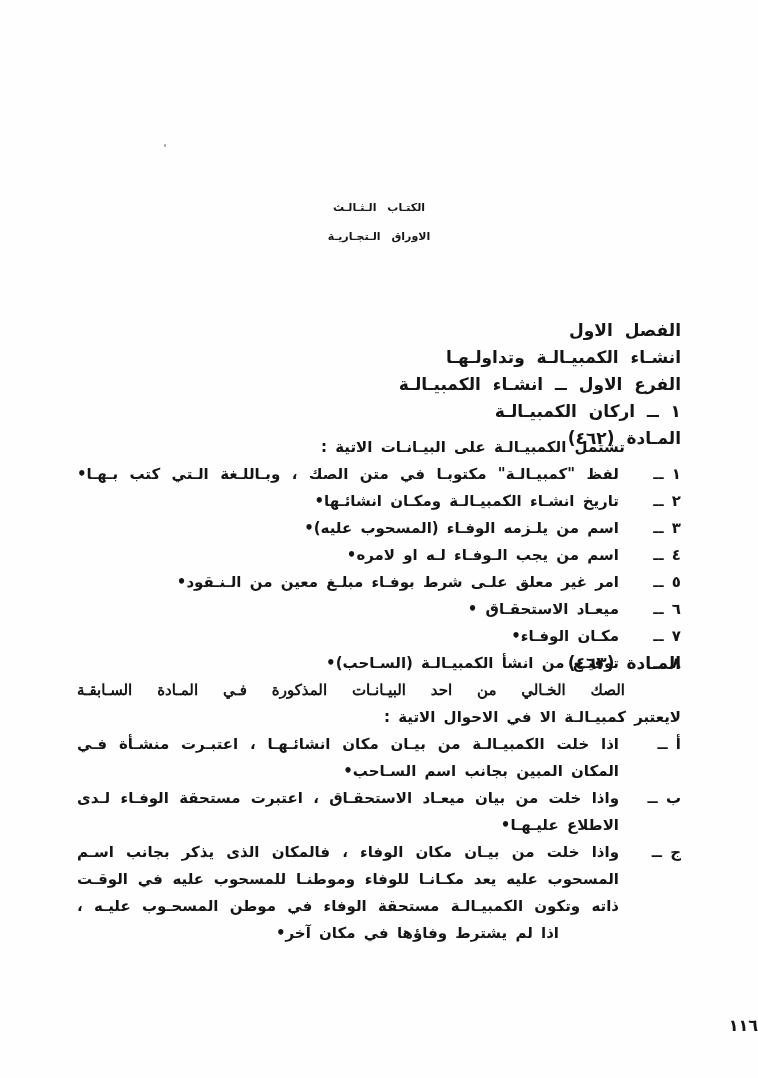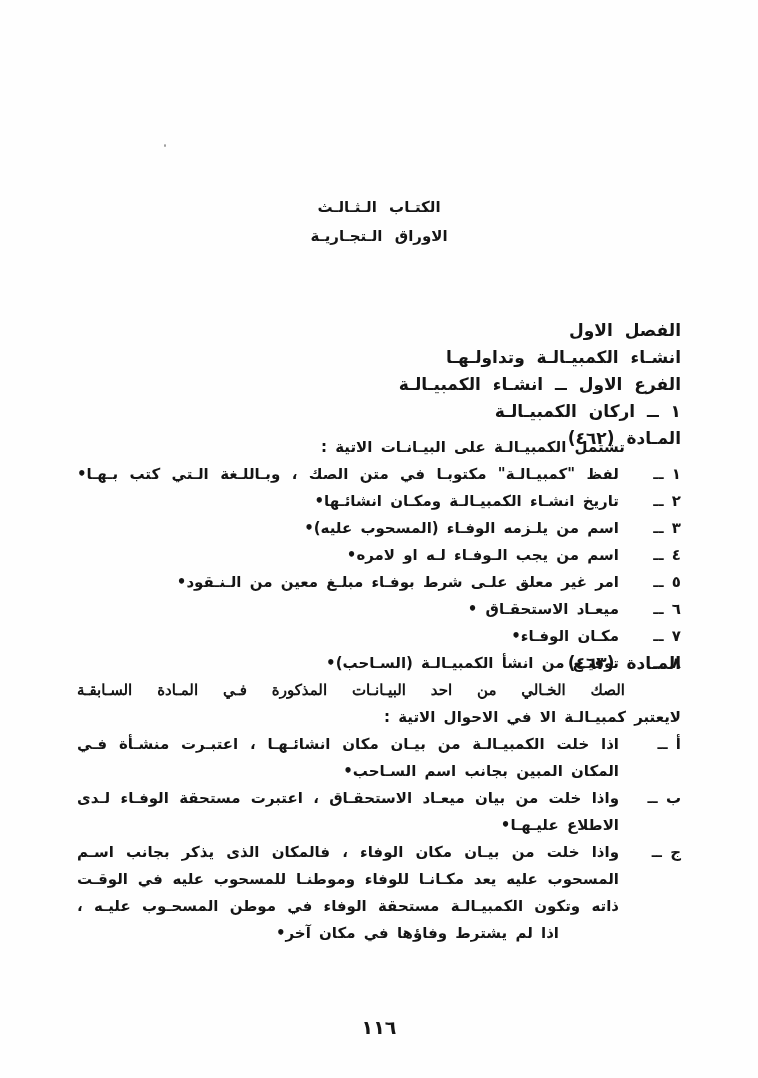--- a/index.html
+++ b/index.html
@@ -20,21 +20,21 @@
   }
   .abs {
     position: absolute;
     right: 77px;
     left: 77px;
   }
   .center-block {
     text-align: center;
   }
   .h-line {
-    font-size: 15px;
+    font-size: 11px;
     line-height: 29px;
     word-spacing: 7px;
     white-space: nowrap;
   }
   .h-line2 {
     font-size: 17px;
     line-height: 27px;
     word-spacing: 6px;
     white-space: nowrap;
     text-align: right;
@@ -69,22 +69,22 @@
   .extra-indent {
     padding-right: 56px;
     font-family: Liberation Serif, serif;
   }
   .nowrap { white-space: nowrap; overflow: hidden; }
   .page-number {
     position: absolute;
     top: 1016px;
     left: 0;
     right: 0;
-    text-align: center;
-    font-size: 19px;
+    text-align: right;
+    font-size: 16px;
     letter-spacing: 5px;
     word-spacing: 0;
   }
   .speck {
     position: absolute;
     top: 144px;
     left: 164px;
     width: 2px;
     height: 3px;
     background: #9a9a9a;

